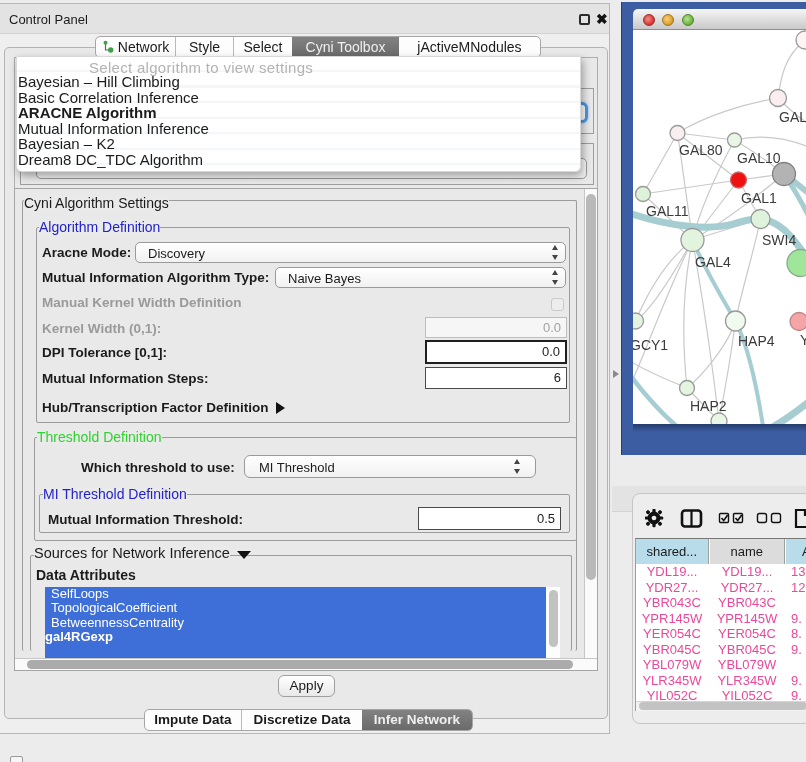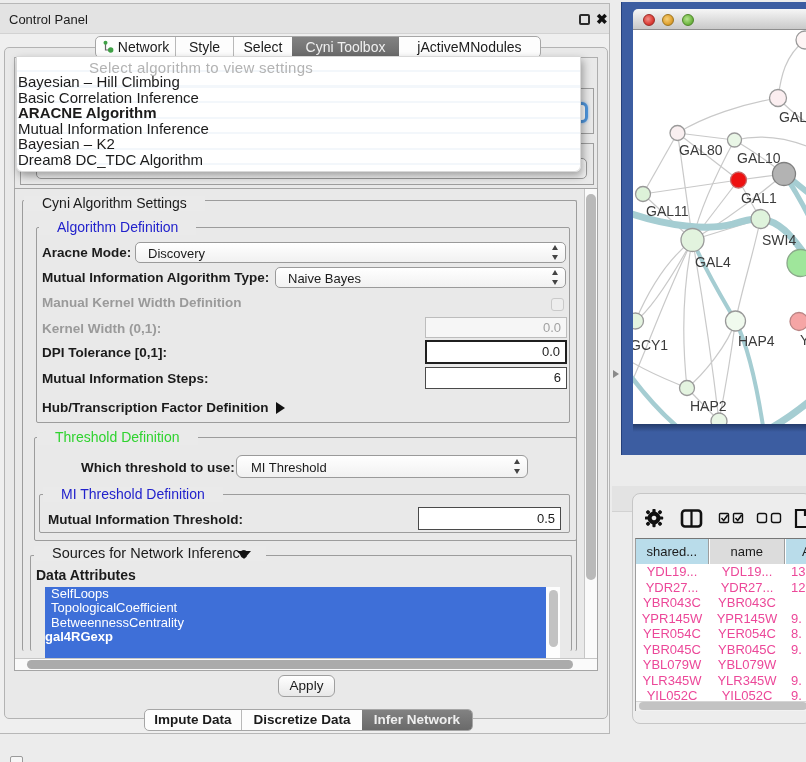--- a/index.html
+++ b/index.html
@@ -10,21 +10,21 @@
   .b { font-weight:bold; }
   .lbl { position:absolute; font-weight:bold; font-size:13.5px; line-height:15px; }
   .combo { position:absolute; background:linear-gradient(#ffffff,#f1f1f1); border:1px solid #9a9a9a; border-radius:5px; }
   .stepper { position:absolute; width:7px; height:15px; }
   .stepper:before { content:""; position:absolute; left:0; top:0;
     border-left:3.5px solid transparent; border-right:3.5px solid transparent; border-bottom:5px solid #444; }
   .stepper:after { content:""; position:absolute; left:0; bottom:0;
     border-left:3.5px solid transparent; border-right:3.5px solid transparent; border-top:5px solid #444; }
   .field { position:absolute; background:#fff; text-align:right; padding-right:5px; }
   .grp { position:absolute; border:1px solid #9c9c9c; border-radius:2px; }
-  .grplbl { position:absolute; background:#eaeaea; padding:0 18px; line-height:15px; font-size:14px; }
+  .grplbl { position:absolute; background:#eaeaea; padding:0 0; line-height:15px; font-size:14px; }
   .seg { display:flex; align-items:center; justify-content:center; border-right:1px solid #b9b9b9; }
   .segsel { display:flex; align-items:center; justify-content:center; background:linear-gradient(#828282,#6a6a6a); color:#efefef; }
 </style>
 </head>
 <body>
 <div id="stage">
 
   <div class="abs" id="leftwin" style="left:0; top:3px; width:610px; height:731px; background:#efefef; border:1px solid #b7b7b7; border-left:none;">
 
     <div class="abs" style="left:0; top:0; width:100%; height:30px; background:#e3e3e3; border-bottom:1px solid #d2d2d2;">
@@ -92,21 +92,21 @@
     <div class="lbl" style="left:42px; top:366.5px;">Mutual Information Steps:</div>
     <div class="field" style="left:425px; top:362.5px; width:142px; height:22.5px; border:1px solid #4a4a4a; line-height:20px;">6</div>
 
     <div class="lbl" style="left:42px; top:396px;">Hub/Transcription Factor Definition</div>
     <div class="abs" style="left:276px; top:397.5px; width:0; height:0; border-top:6px solid transparent; border-bottom:6px solid transparent; border-left:9px solid #111;"></div>
 
     <div class="grp" style="left:34px; top:433px; width:543px; height:104px;"></div>
     <div class="grplbl" style="left:37px; top:426px; color:#2fd32f;">Threshold Definition</div>
 
     <div class="lbl" style="left:81px; top:456px;">Which threshold to use:</div>
-    <div class="combo" style="left:236px; top:450.5px; width:292px; height:23px; border-radius:6px;">
+    <div class="combo" style="left:244px; top:450.5px; width:292px; height:23px; border-radius:6px;">
         <span style="position:absolute; left:14px; top:4px;">MI Threshold</span>
       </div>
     <div class="stepper" style="left:514px; top:454.5px;"></div>
 
     <div class="grp" style="left:39px; top:490px; width:531px; height:39px;"></div>
     <div class="grplbl" style="left:43px; top:483px; color:#2222cc;">MI Threshold Definition</div>
 
     <div class="lbl" style="left:48px; top:508px;">Mutual Information Threshold:</div>
     <div class="field" style="left:418px; top:503px; width:143px; height:23px; border:1px solid #4a4a4a; line-height:21px;">0.5</div>
 

